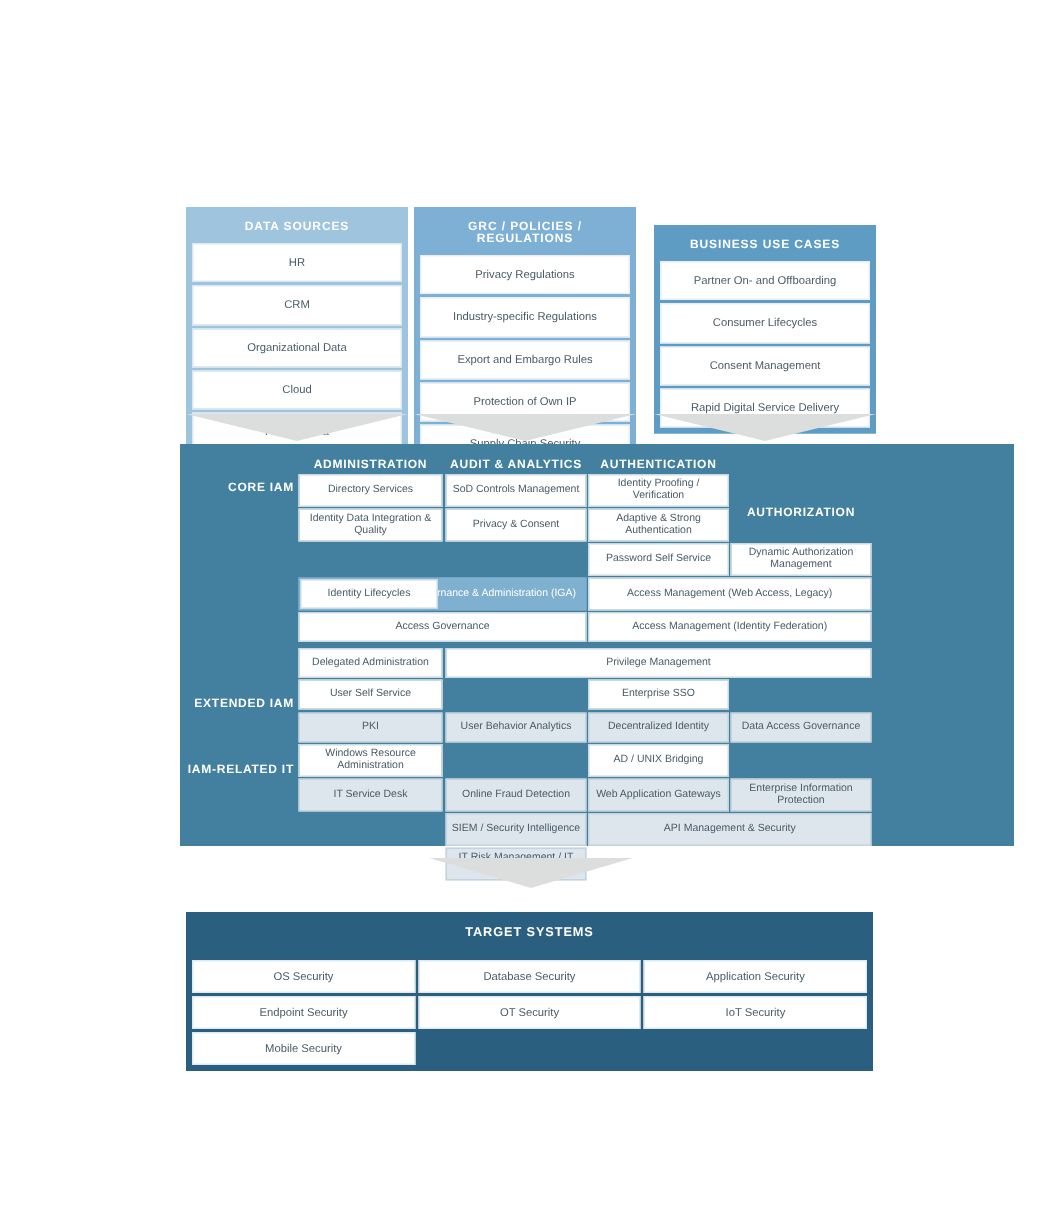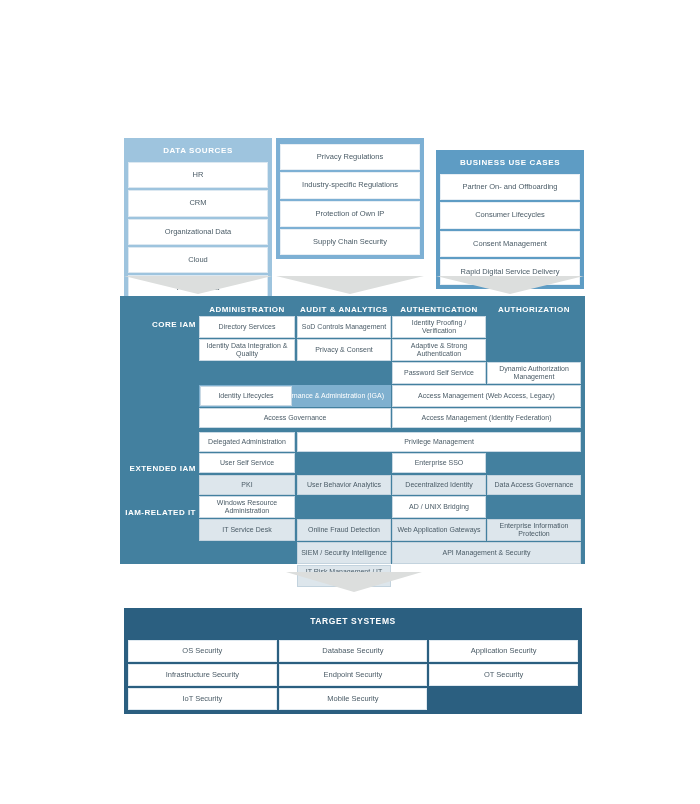--- a/index.html
+++ b/index.html
@@ -27,21 +27,21 @@
     border:1px solid #e7eef4;box-sizing:border-box;
   }
   .tp-ds .panel-item{border-color:#dce8f1;}
 
   
   .chev{position:absolute;}
   .chev svg{display:block;}
 
   
   .matrix{
-    position:absolute;left:120px;top:296px;width:465px;height:268px;
+    position:absolute;left:120px;top:296px;width:556px;height:268px;
     background:#43809f;box-sizing:border-box;
   }
   .col-head{
     position:absolute;color:#ffffff;font-weight:bold;font-size:8px;
     letter-spacing:.5px;text-align:center;top:9px;
   }
   .row-label{
     position:absolute;color:#ffffff;font-weight:bold;font-size:8px;
     letter-spacing:.5px;text-align:right;width:72px;left:4px;
   }
@@ -79,22 +79,24 @@
     <div class="panel-title">DATA SOURCES</div>
     <div class="panel-item">HR</div>
     <div class="panel-item">CRM</div>
     <div class="panel-item">Organizational Data</div>
     <div class="panel-item">Cloud</div>
     <div class="panel-item">Partner Data</div>
     <div class="panel-item">Procurement</div>
   </div>
 
   <div class="top-panel tp-grc">
+    <div class="panel-title">GRC / POLICIES / REGULATIONS</div>
     <div class="panel-item">Privacy Regulations</div>
     <div class="panel-item">Industry-specific Regulations</div>
+    <div class="panel-item">Export and Embargo Rules</div>
     <div class="panel-item">Protection of Own IP</div>
     <div class="panel-item">Supply Chain Security</div>
   </div>
 
   <div class="top-panel tp-buc">
     <div class="panel-title">BUSINESS USE CASES</div>
     <div class="panel-item">Partner On- and Offboarding</div>
     <div class="panel-item">Consumer Lifecycles</div>
     <div class="panel-item">Consent Management</div>
     <div class="panel-item">Rapid Digital Service Delivery</div>
@@ -114,21 +116,21 @@
     <svg width="148" height="18" viewBox="0 0 148 18">
         <polygon points="0,0 148,0 74,18" fill="#dcdedd"></polygon>
       </svg>
   </div>
 
   <div class="matrix">
 
     <div class="col-head" style="left:79px;width:96px;">ADMINISTRATION</div>
     <div class="col-head" style="left:177px;width:94px;">AUDIT &amp; ANALYTICS</div>
     <div class="col-head" style="left:272px;width:94px;">AUTHENTICATION</div>
-    <div class="col-head" style="left:367px;width:94px;">AUTHORIZATION</div>
+    <div class="col-head" style="left:367px;width:94px;margin-top:32px;">AUTHORIZATION</div>
 
     <div class="row-label" style="top:24px;">CORE IAM</div>
     <div class="row-label" style="top:168px;">EXTENDED IAM</div>
     <div class="row-label" style="top:212px;">IAM-RELATED IT</div>
 
     <div class="cell white" style="left:79px;top:20px;width:96px;height:22px;">Directory Services</div>
     <div class="cell white" style="left:177px;top:20px;width:94px;height:22px;">SoD Controls Management</div>
     <div class="cell white" style="left:272px;top:20px;width:94px;height:22px;">Identity Proofing / Verification</div>
 
     <div class="cell white" style="left:79px;top:43px;width:96px;height:22px;">Identity Data Integration &amp; Quality</div>
@@ -175,21 +177,20 @@
         <polygon points="0,0 136,0 68,20" fill="#dcdedd"></polygon>
       </svg>
   </div>
 
   <div class="target">
     <div class="panel-title">TARGET SYSTEMS</div>
     <div class="t-grid">
       <div class="t-cell">OS Security</div>
       <div class="t-cell">Database Security</div>
       <div class="t-cell">Application Security</div>
-      <div class="t-cell">Infrastructure Security</div>
       <div class="t-cell">Endpoint Security</div>
       <div class="t-cell">OT Security</div>
       <div class="t-cell">IoT Security</div>
       <div class="t-cell">Mobile Security</div>
     </div>
   </div>
 
 </div>
 
 </body></html>

